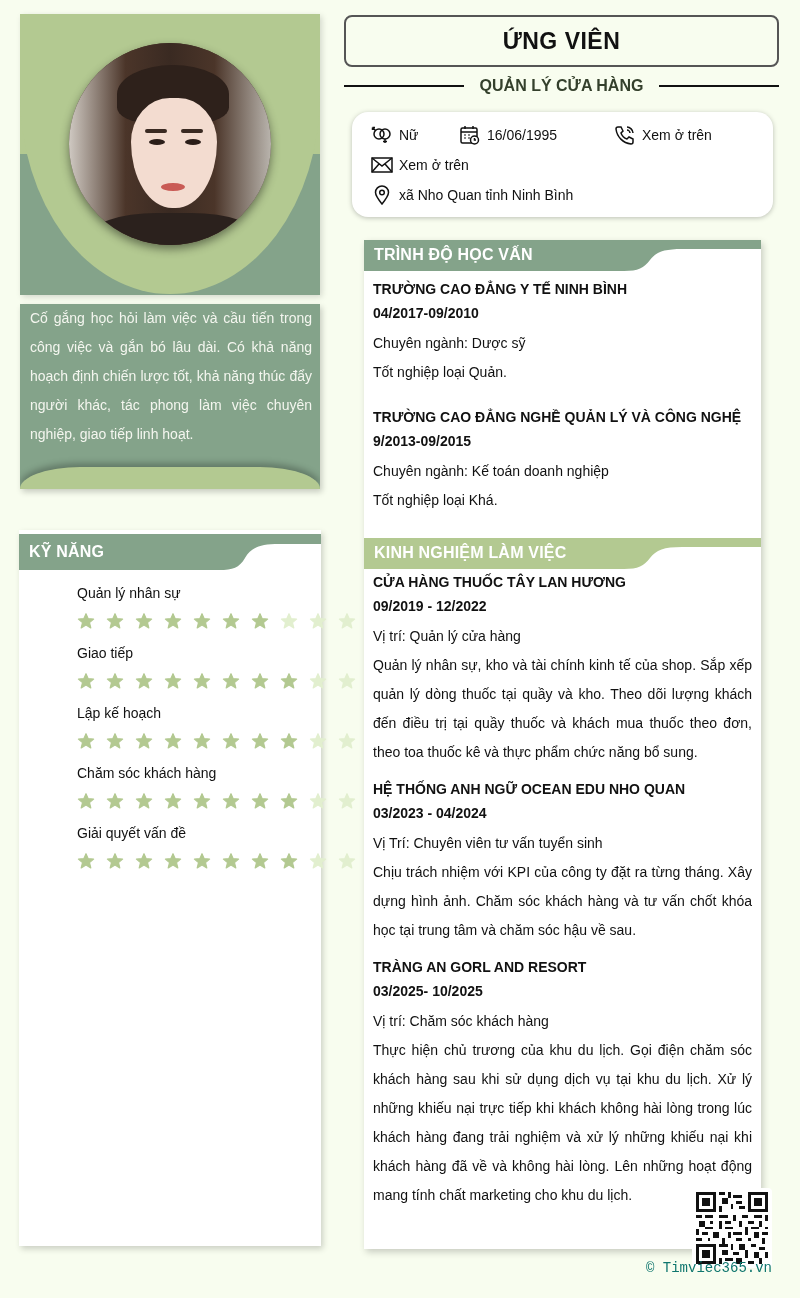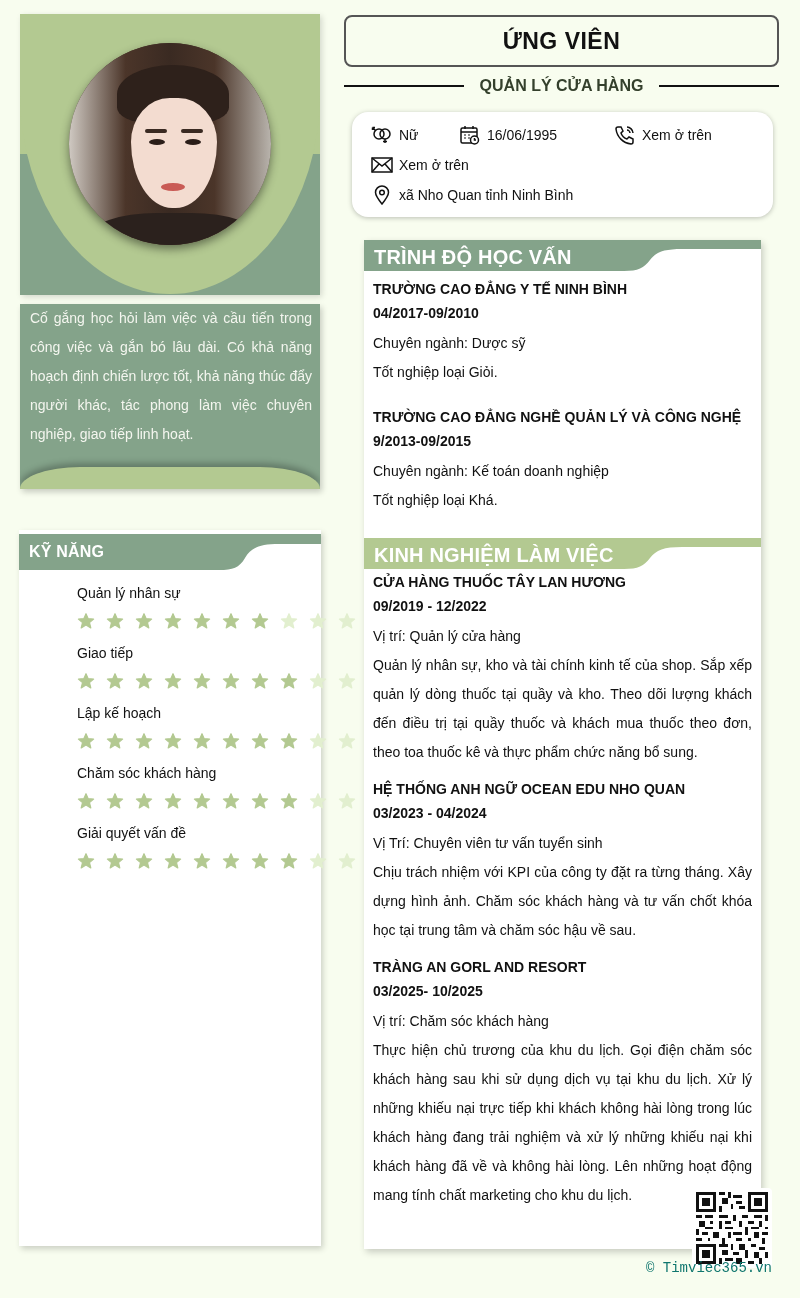--- a/index.html
+++ b/index.html
@@ -102,21 +102,21 @@
   }
   .info-item { position: absolute; display: flex; align-items: center; font-size: 14px; color: #111; }
   .info-item .ic { width: 22px; height: 20px; margin-right: 6px; display:flex; align-items:center; justify-content:center; }
   .info-item svg { display:block; }
 
   .main-panel {
     position: absolute; left: 364px; top: 240px; width: 397px; height: 1009px;
     background: #fff; box-shadow: 2px 3px 7px rgba(0,0,0,0.2);
   }
   .main-panel .section-head { height: 31px; }
-  .main-panel .section-title { top: 6px; font-size: 20px; }
+  .main-panel .section-title { top: 6px; font-size: 16px; }
   .entries { padding: 0 9px 0 9px; }
   .entry-title { font-weight: bold; font-size: 14px; line-height: 24px; color: #111; }
   .entry-date { font-weight: bold; font-size: 14px; line-height: 24px; color: #111; margin-bottom: 6px; }
   .entry-line { font-size: 14px; line-height: 29px; color: #111; text-align: justify; }
   .entry { margin-bottom: 10px; }
   .edu-section { height: 298px; }
 
   .qr {
     position: absolute; left: 692px; top: 1188px; width: 80px; height: 80px;
     background: #fff; border-radius: 4px; padding: 4px;
@@ -505,21 +505,21 @@
       <svg width="397" height="31" style="position:absolute;left:0;top:0">
         <path d="M0 0 H397 V9 H318 C300 9 292 12 286 20 C280 28 274 31 260 31 H0 Z" fill="#84a38a"></path>
       </svg>
       <span class="section-title">TRÌNH ĐỘ HỌC VẤN</span>
     </div>
     <div class="entries" id="edu-list" style="padding-top:6px">
         <div class="entry" style="margin-bottom: 18px;">
           <div class="entry-title">TRƯỜNG CAO ĐẲNG Y TẾ NINH BÌNH</div>
           <div class="entry-date" style="margin-bottom: 4px;">04/2017-09/2010</div>
           <div class="entry-line">Chuyên ngành: Dược sỹ</div>
-          <div class="entry-line">Tốt nghiệp loại Giỏi.</div>
+          <div class="entry-line">Tốt nghiệp loại Quản.</div>
         </div>
         <div class="entry" style="margin-bottom: 18px;">
           <div class="entry-title">TRƯỜNG CAO ĐẲNG NGHỀ QUẢN LÝ VÀ CÔNG NGHỆ</div>
           <div class="entry-date" style="margin-bottom: 4px;">9/2013-09/2015</div>
           <div class="entry-line">Chuyên ngành: Kế toán doanh nghiệp</div>
           <div class="entry-line">Tốt nghiệp loại Khá.</div>
         </div>
       </div>
   </div>
 

